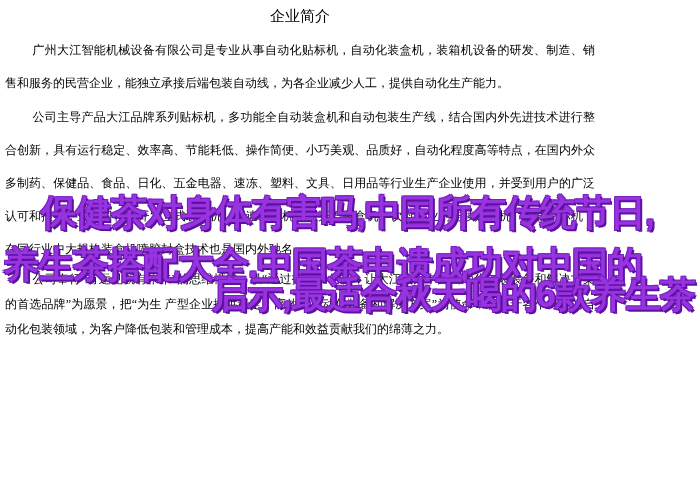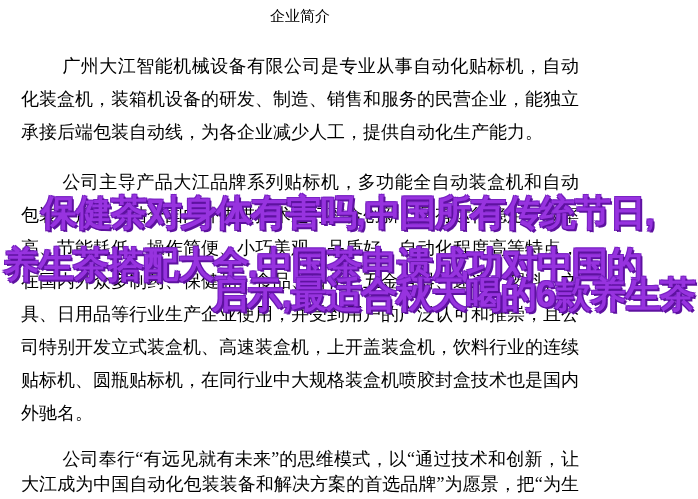--- a/index.html
+++ b/index.html
@@ -21,22 +21,22 @@
     box-sizing: border-box;
   }
   .doc-title {
     font-size: 15px;
     font-weight: normal;
     text-align: center;
     line-height: 33px;
     margin: 0;
   }
   .sec-a p, .sec-b p {
-    margin: 17px;
-    font-size: 18px;
+    margin: 1px;
+    font-size: 12px;
     text-align: justify;
     text-indent: 2.3em;
     word-break: break-all;
   }
   .sec-a p { line-height: 33px; }
   .sec-b p { line-height: 25px; }
   .overlay-line {
     position: absolute;
     font-family: "Liberation Sans", "DejaVu Sans", sans-serif;
     font-weight: bold;

